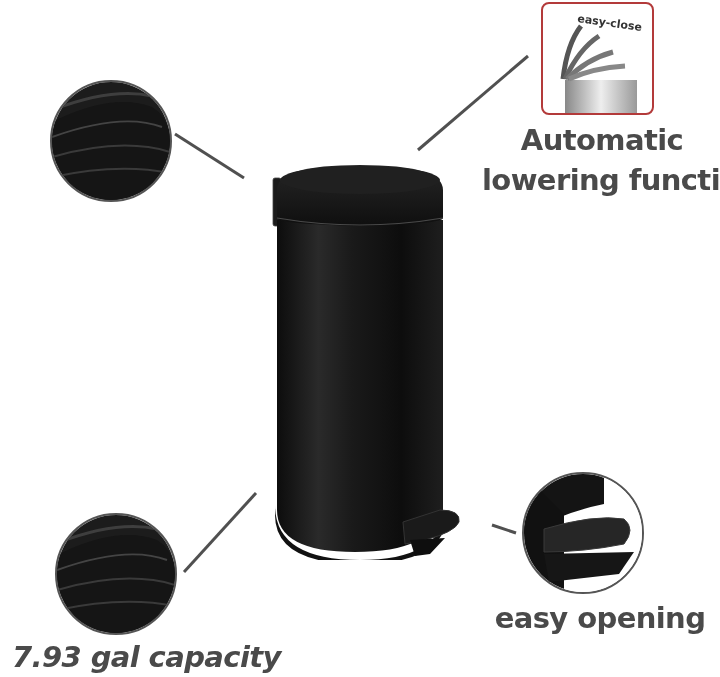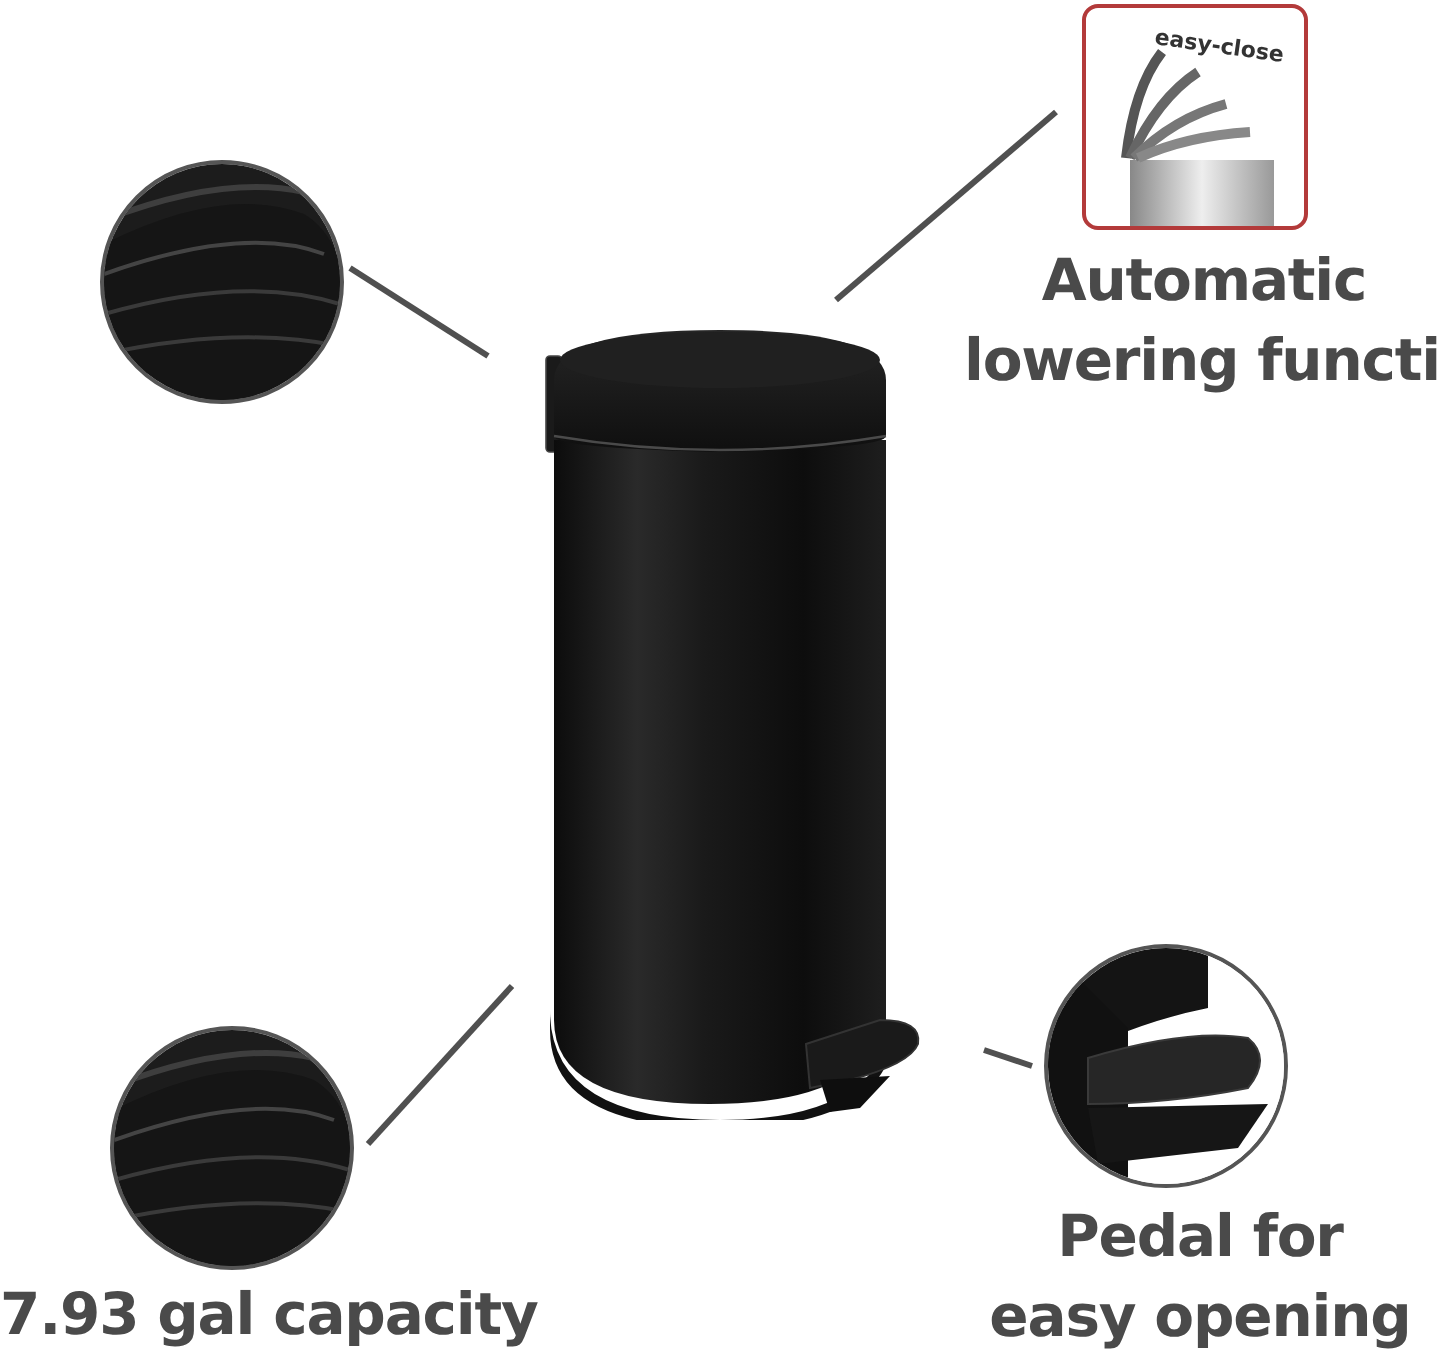--- a/index.html
+++ b/index.html
@@ -91,29 +91,28 @@
 <div class="circle" style="left:55px;top:513px;width:122px;height:122px;">
   <svg width="122" height="122">
     <rect width="122" height="122" fill="#1c1c1c"></rect>
     <path d="M0 40 Q60 10 100 25 Q125 40 120 90 L120 122 L0 122 Z" fill="#151515"></path>
     <path d="M0 55 Q70 30 110 45" fill="none" stroke="#444" stroke-width="2"></path>
     <path d="M0 75 Q70 55 118 70" fill="none" stroke="#3a3a3a" stroke-width="2"></path>
     <path d="M0 95 Q70 80 122 92" fill="none" stroke="#3a3a3a" stroke-width="2"></path>
     <path d="M0 28 Q60 5 100 14" fill="none" stroke="#3e3e3e" stroke-width="3"></path>
   </svg>
 </div>
-<div class="label" style="left:0px;top:637px;width:250px;">
+<div class="label" style="left:12px;top:637px;width:250px;font-style:italic;">
   <span>7.93 gal capacity</span>
 </div>
 
 <div class="circle" style="left:522px;top:472px;width:122px;height:122px;">
   <svg width="122" height="122">
     <rect width="122" height="122" fill="#fff"></rect>
     <path d="M0 0 L80 0 L80 30 Q40 38 0 60 Z" fill="#141414"></path>
     <path d="M0 0 L0 122 L40 122 L40 40 Z" fill="#111"></path>
     <path d="M20 55 Q70 40 100 45 Q112 55 100 70 Q60 78 20 78 Z" fill="#262626" stroke="#3a3a3a"></path>
     <path d="M20 80 L110 78 L95 100 L25 108 Z" fill="#161616"></path>
   </svg>
 </div>
 <div class="label" style="left:480px;top:598px;width:240px;">
-  <span>Pedal for</span>
   <span>easy opening</span>
 </div>
 
 </body></html>

